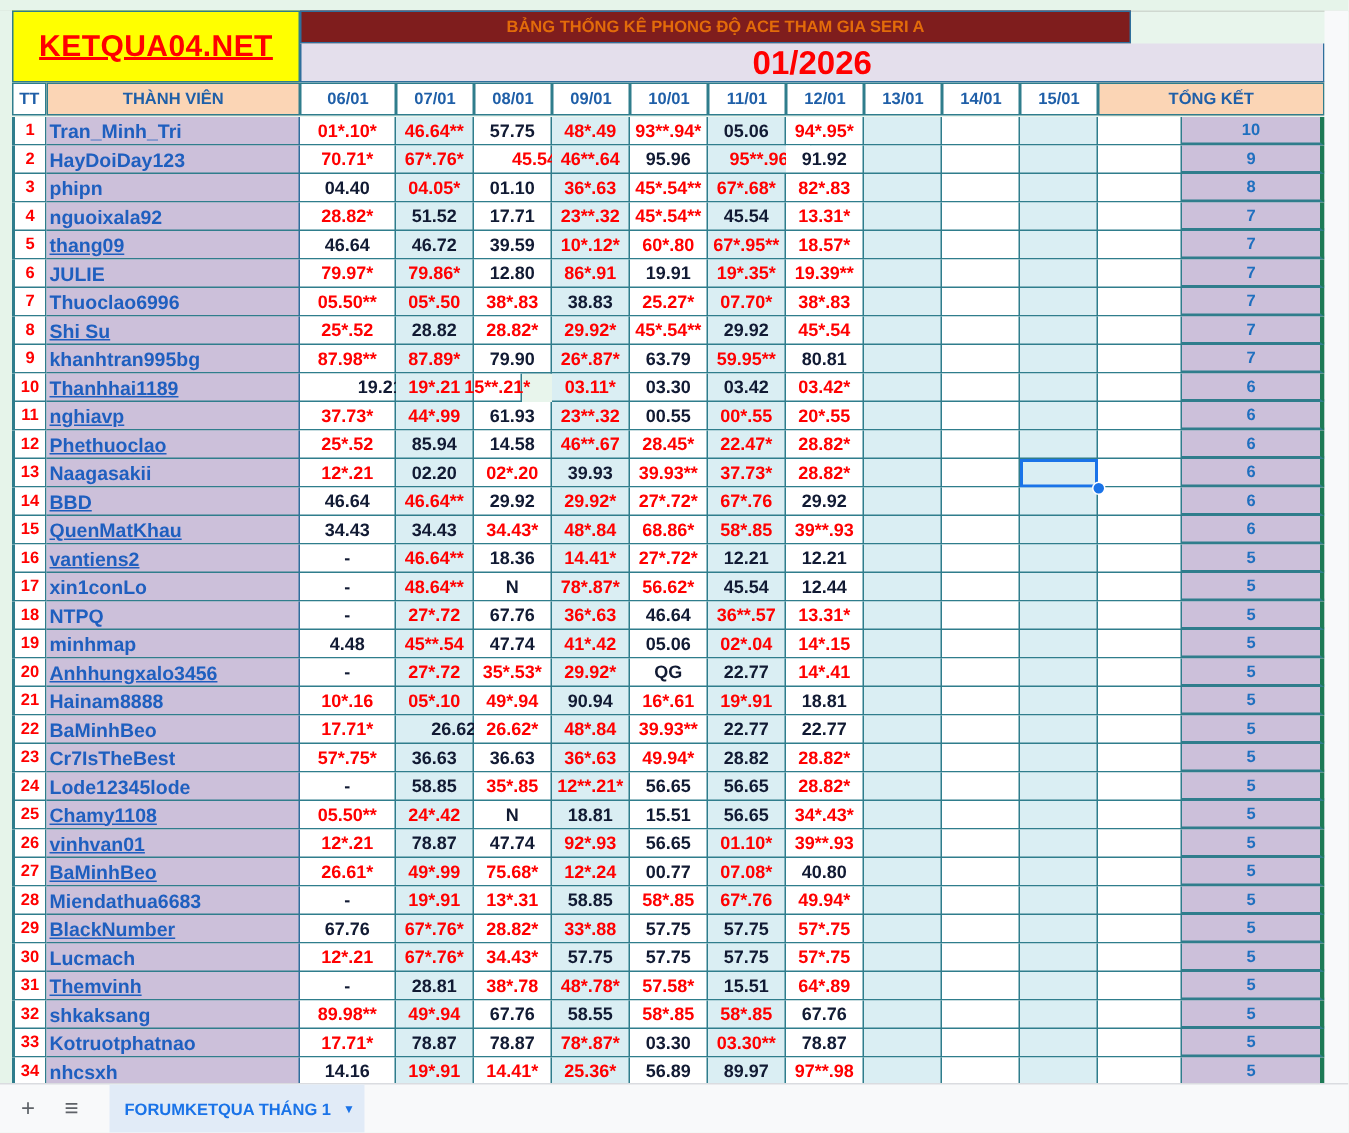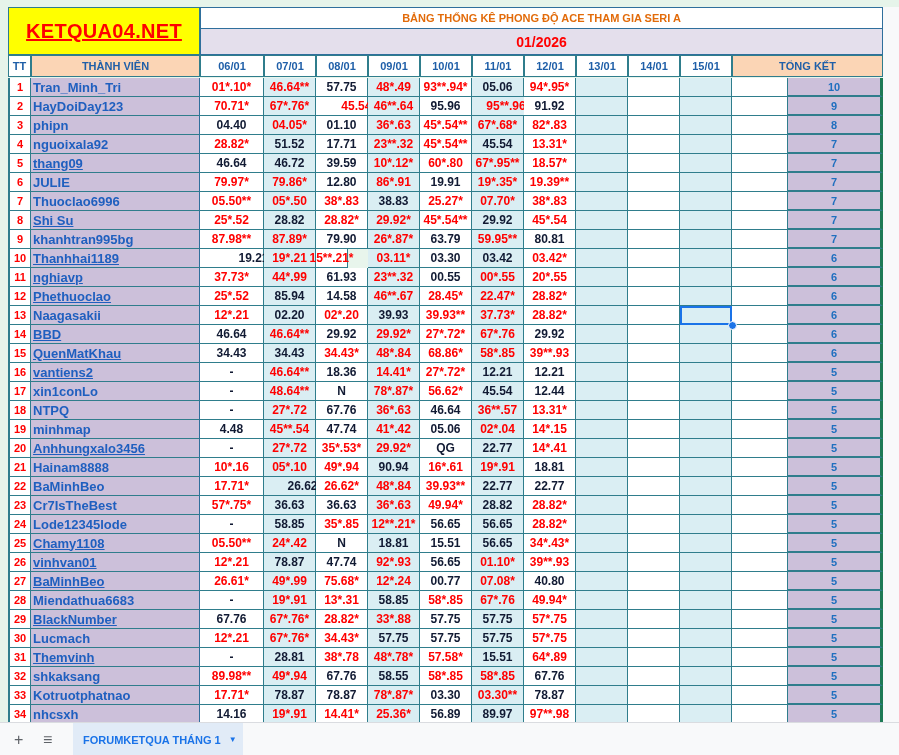--- a/index.html
+++ b/index.html
@@ -15,30 +15,30 @@
   
   .topstrip { position:absolute; left:0; top:0; width:899px; height:7px; background:#e6f4ea; border-bottom:1px solid #cfd8d0; }
   .gutter { position:absolute; left:0; top:7px; width:8px; height:715px; background:#e6f4ea; }
   .logo {
     position:absolute; left:8px; top:7px; width:192px; height:48px;
     background:#ffff00; border:1px solid #2f7d8c; box-sizing:border-box;
     display:flex; align-items:center; justify-content:center;
   }
   .logo span { color:#ff0000; font-weight:bold; font-size:20px; text-decoration:underline; letter-spacing:0.3px; }
   .title1 {
-    position:absolute; left:200px; top:7px; width:683px; height:22px;
-    background:#ffffff; border:1px solid #2f6f9c; box-sizing:border-box;
+    position:absolute; left:200px; top:7px; width:554px; height:22px;
+    background:#7f1d1d; border:1px solid #2f6f9c; box-sizing:border-box;
     display:flex; align-items:center; justify-content:center;
     color:#e26b0a; font-weight:bold; font-size:11px;
   }
   .title2 {
     position:absolute; left:200px; top:29px; width:683px; height:26px;
     background:#e4dfec; border:1px solid #2f6f9c; border-top:none; box-sizing:border-box;
     display:flex; align-items:center; justify-content:center;
-    color:#ff0000; font-weight:bold; font-size:14px;
+    color:#ff0000; font-weight:bold; font-size:22px;
   }
   .hdr {
     position:absolute; top:55px; height:22px; box-sizing:border-box;
     border:1px solid #2f7d8c; display:flex; align-items:center; justify-content:center;
     color:#1f5fa8; font-weight:bold; font-size:11px; background:#fff;
   }
   .hdr.peach { background:#fbd5b5; }
   .rows { position:absolute; left:8px; top:78px; width:875px; }
   .row { position:relative; height:19px; }
   .cell {

